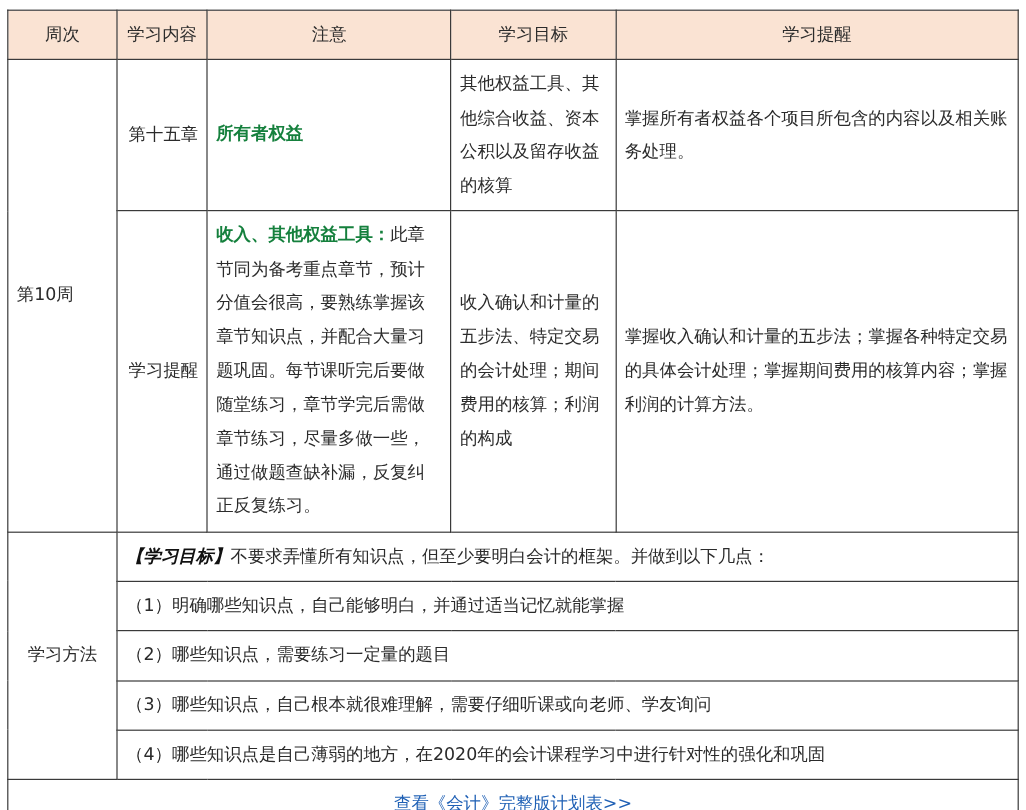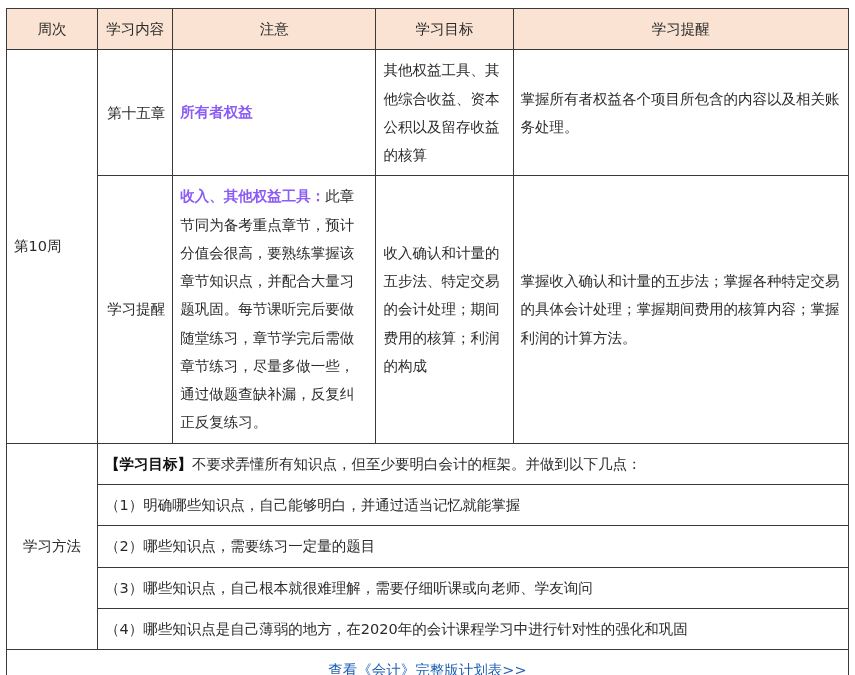--- a/index.html
+++ b/index.html
@@ -85,21 +85,21 @@
   .notice-cell {
     text-align: left;
     vertical-align: middle;
     line-height: 2.05;
     font-size: 14.5px;
     padding: 8px 6px 8px 7px;
   }
   .notice-cell.short {
     line-height: 1.6;
   }
-  .notice-cell b { font-weight: bold; color: #8b5cf6; }
+  .notice-cell b { font-weight: bold; color: #15803d; }
 
   
   .key-cell {
     text-align: left;
     vertical-align: middle;
     line-height: 2.05;
     font-size: 14.5px;
     padding: 8px 5px 8px 7px;
   }
   
@@ -112,21 +112,21 @@
   }
   
   .goal-cell {
     text-align: left;
     vertical-align: middle;
     font-size: 14.5px;
     height: 37px;
     padding: 4px 10px;
     line-height: 1.5;
   }
-  .goal-cell b { font-weight: bold; color: #111111; }
+  .goal-cell b { font-weight: bold; color: #111111; font-style: italic; }
 
   
   .link-cell {
     text-align: center;
     vertical-align: middle;
     height: 38px;
     padding: 4px;
   }
   .plan-link {
     color: #1F60B5;

